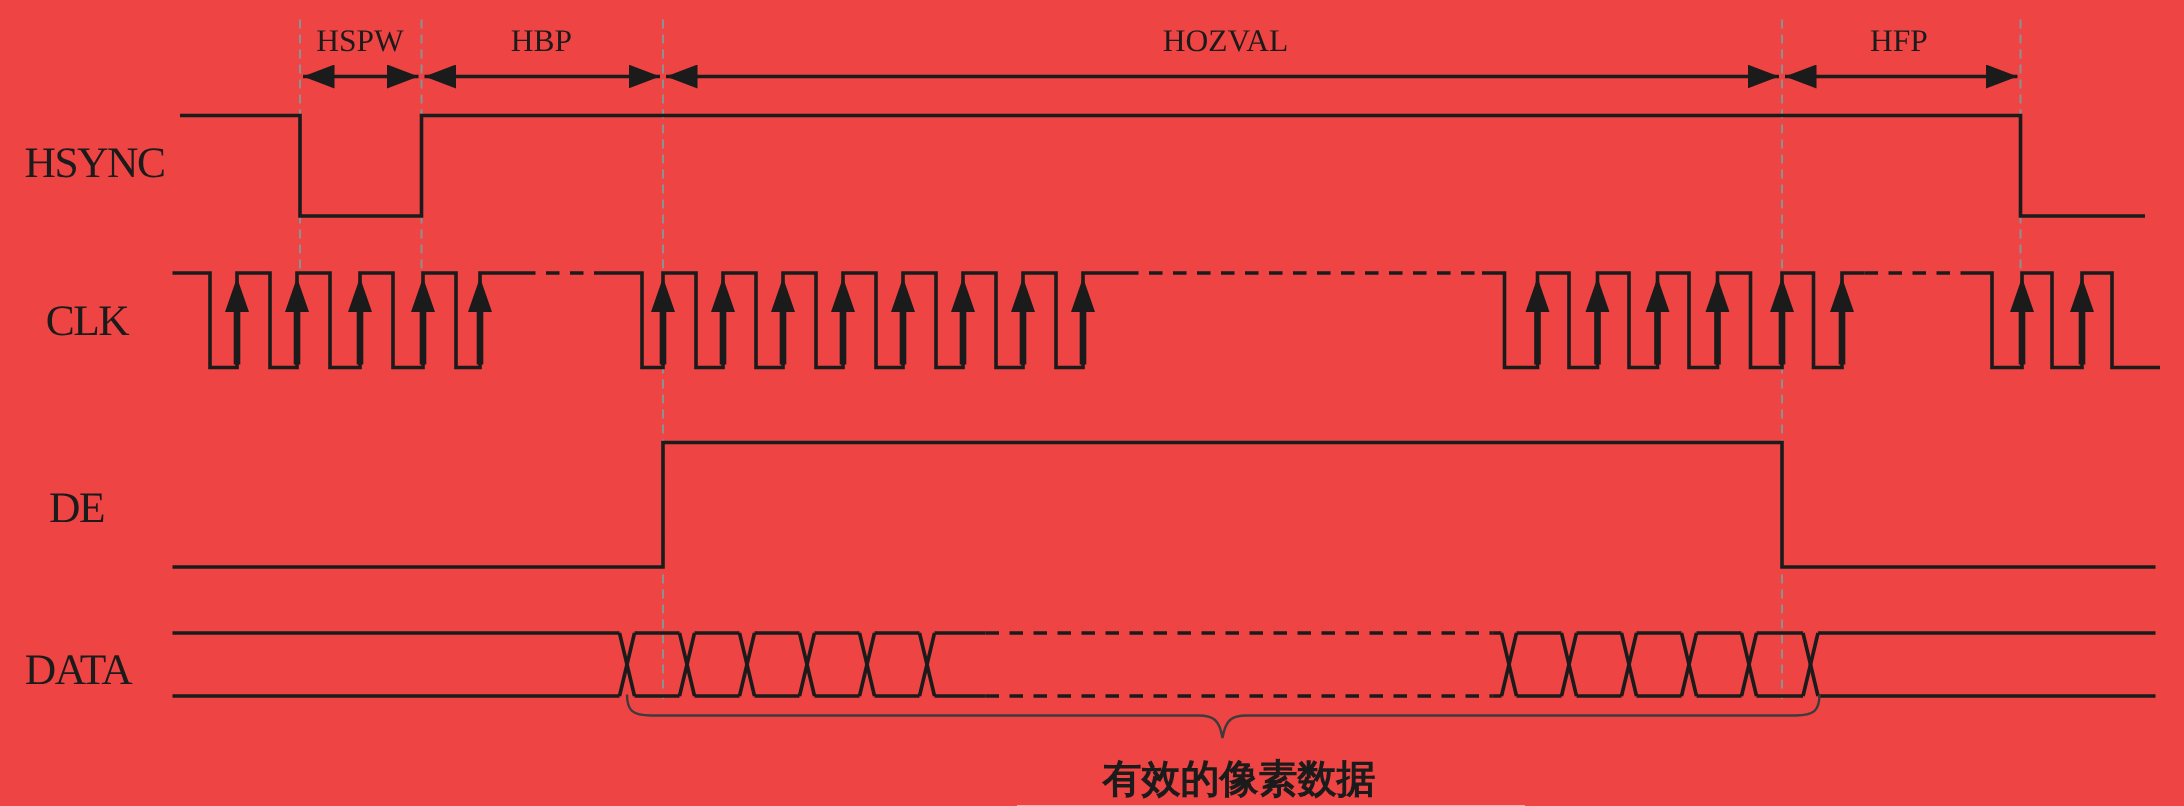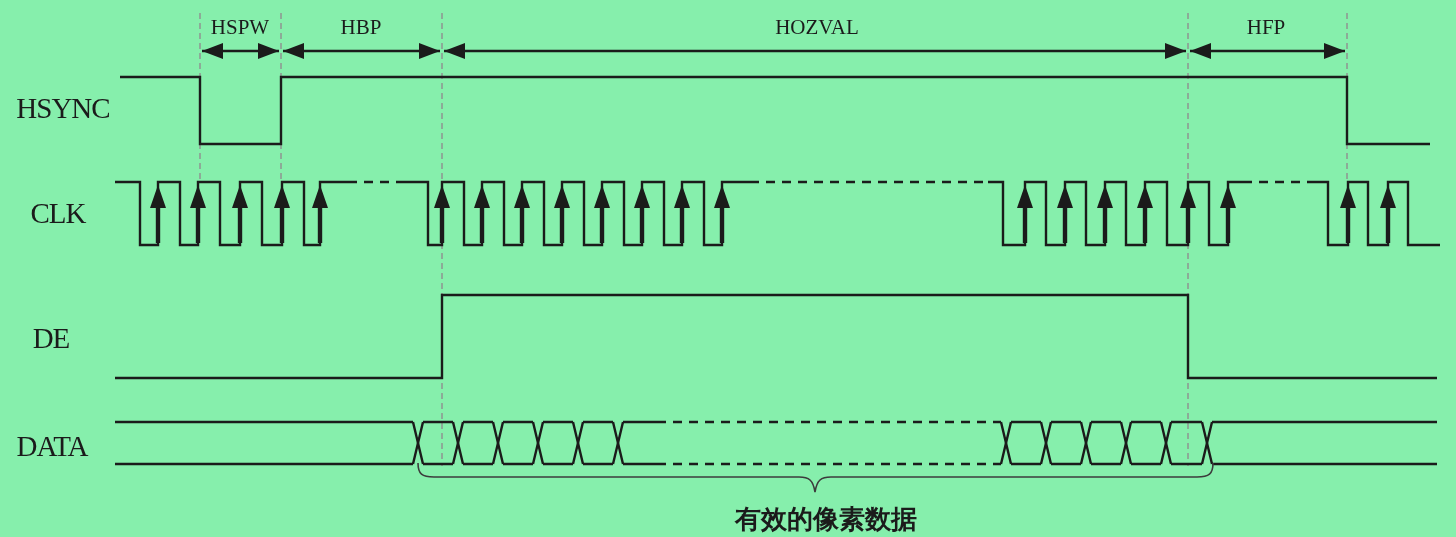--- a/index.html
+++ b/index.html
@@ -1,20 +1,20 @@
 <!DOCTYPE html>
 <html><head>
 <meta charset="utf-8">
 <style>
   html, body { margin: 0; padding: 0; background: #ffffff; }
   .stage {
     position: relative;
     width: 1456px;
     height: 537px;
-    background: #86efac;
+    background: #ef4444;
     overflow: hidden;
   }
   svg { display: block; }
   .sig-label {
     font-family: "Liberation Serif", "DejaVu Serif", serif;
     font-size: 29px;
     letter-spacing: -1px;
     fill: #1b1b1b;
   }
   .dim-label {

